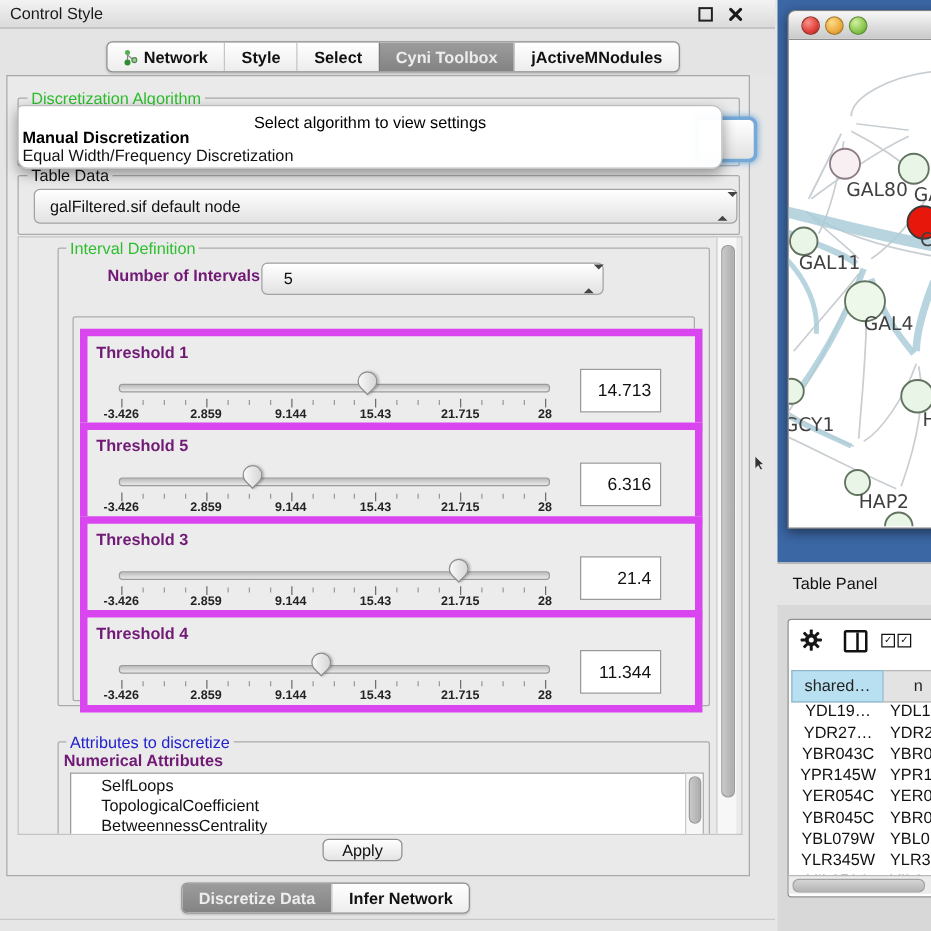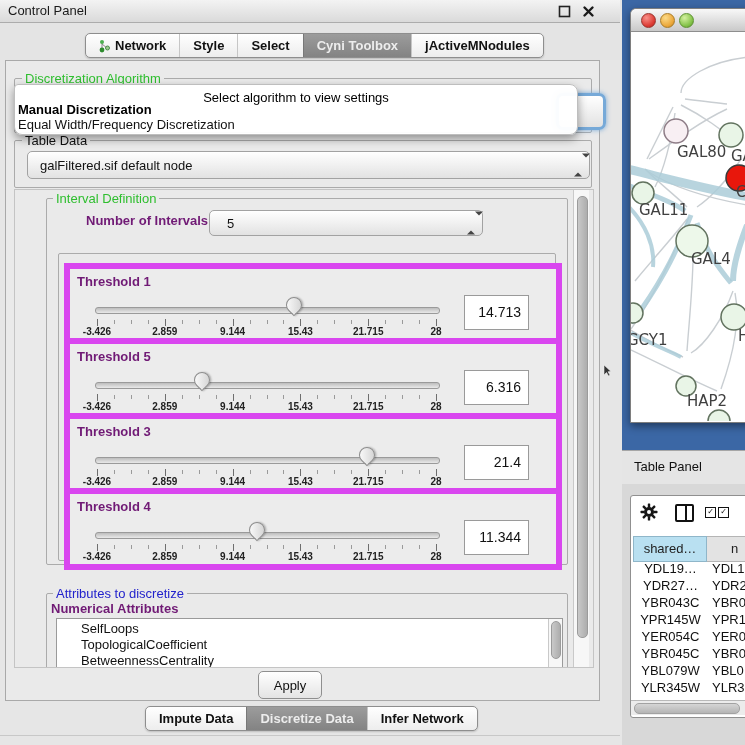--- a/index.html
+++ b/index.html
@@ -85,21 +85,21 @@
     background:linear-gradient(#D5D5D5,#B5B5B5);border:1px solid #A2A2A2;}
   .icon-split{width:15px;height:14px;border:2px solid #111;border-radius:2px;position:relative;}
   .icon-split:before{content:"";position:absolute;left:50%;top:0;width:2px;height:100%;background:#111;}
   .chk{width:9px;height:9px;border:1.5px solid #111;font-size:8px;line-height:8px;text-align:center;color:#111;}
   svg text{font-family:"DejaVu Sans","Liberation Sans",sans-serif;}
 </style>
 </head>
 <body>
 
 <div class="abs" id="titlebar">
-  <span class="t">Control Panel</span>
+  <span class="t">Control Style</span>
   <svg class="abs" style="left:558px;top:5px" width="13" height="13">
     <rect x="1.5" y="1.5" width="10" height="10" fill="none" stroke="#222" stroke-width="1.6"></rect>
   </svg>
   <svg class="abs" style="left:582px;top:5px" width="13" height="13">
     <path d="M2.5,2.5 L10.5,10.5 M10.5,2.5 L2.5,10.5" stroke="#1A1A1A" stroke-width="2.4" stroke-linecap="round"></path>
   </svg>
 </div>
 <div class="abs" id="tabstrip"></div>
 <div class="abs tabpill" id="top-tabs" style="left:85px;top:33px">
     <div class="seg">
@@ -300,26 +300,23 @@
   <div class="item" style="top: 2px;">SelfLoops</div>
       <div class="item" style="top: 18px;">TopologicalCoefficient</div>
       <div class="item" style="top: 34px;">BetweennessCentrality</div>
     </div>
 
   <div class="vtrack" style="left:558px;top:0;width:15px;height:477px">
     <div class="vthumb" style="left:3px;top:6px;width:9px;height:440px"></div>
   </div>
 </div>
 
-<button class="abs aquabtn" style="left:258px;top:671px;width:64px;height:28px">Apply</button>
+<button class="abs aquabtn" style="left:258px;top:671px;width:64px;height:18px">Apply</button>
 
 <div class="abs tabpill" id="bottom-tabs" style="left:145px;top:706px">
-    <div class="seg">
-      <span>Impute Data</span>
-    </div>
     <div class="seg dark">
       <span>Discretize Data</span>
     </div>
     <div class="seg">
       <span>Infer Network</span>
     </div>
   </div>
 <div class="abs" style="left:0;top:735px;width:620px;height:1px;background:#C8C8C8"></div>
 
 <svg class="abs" style="left:603px;top:365px" width="9" height="12">

